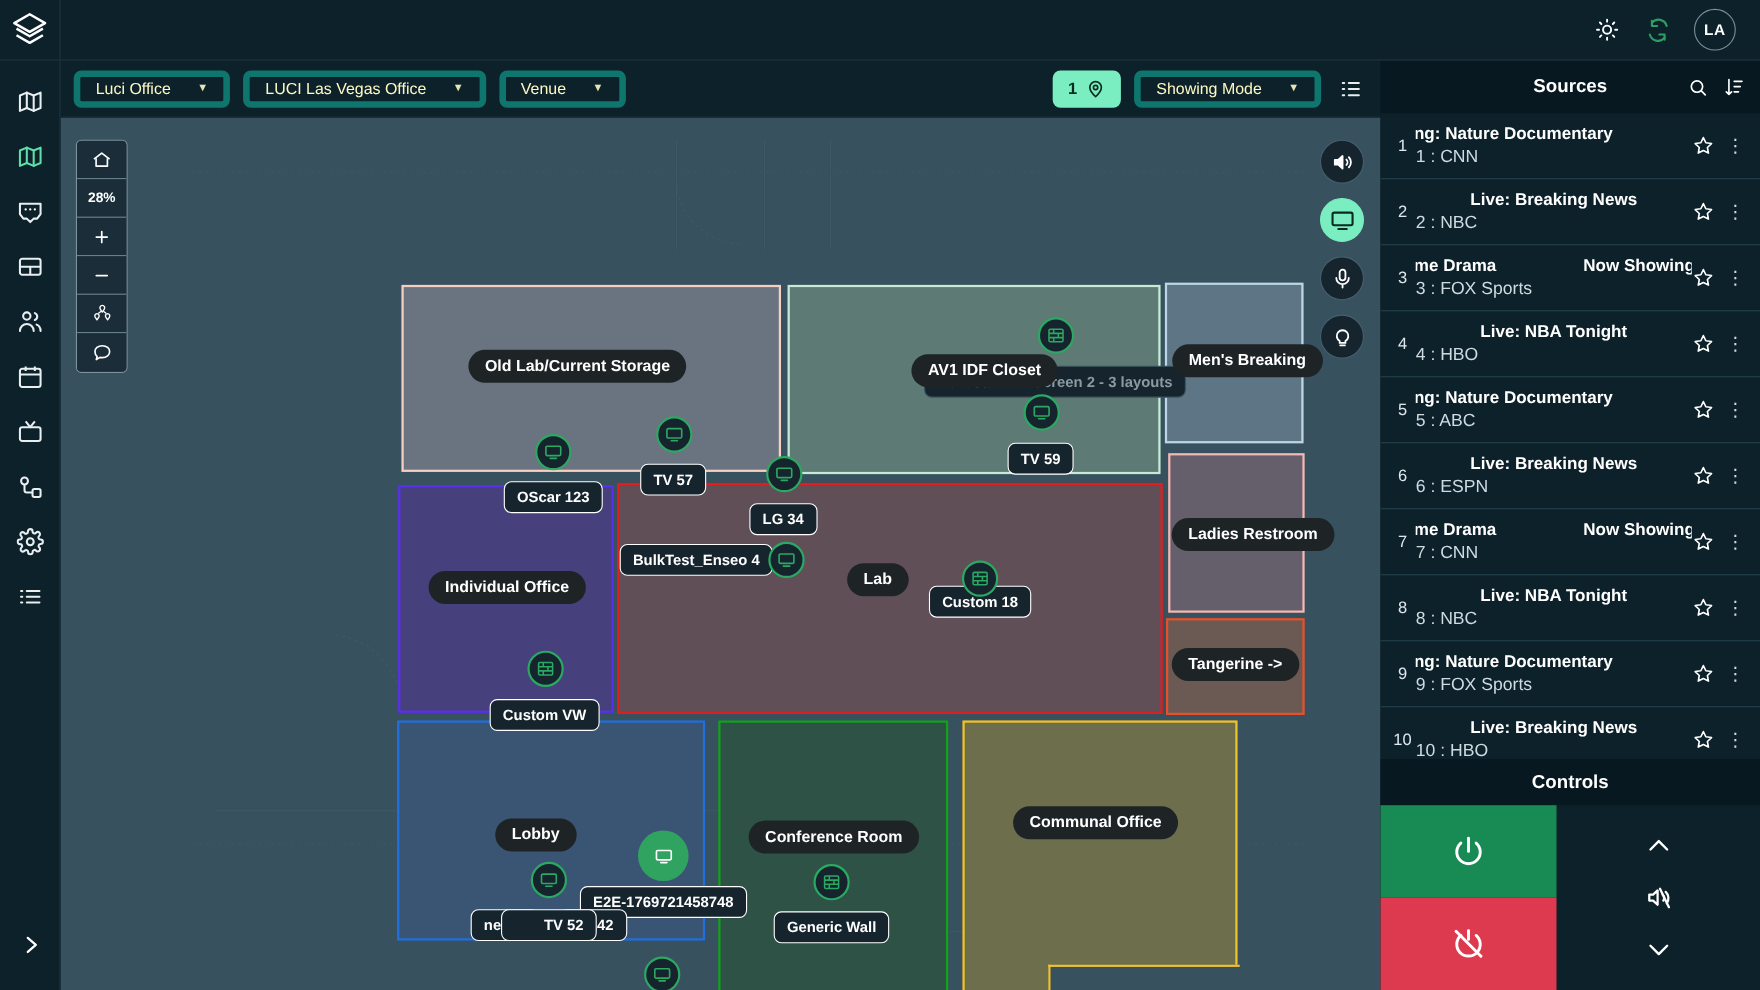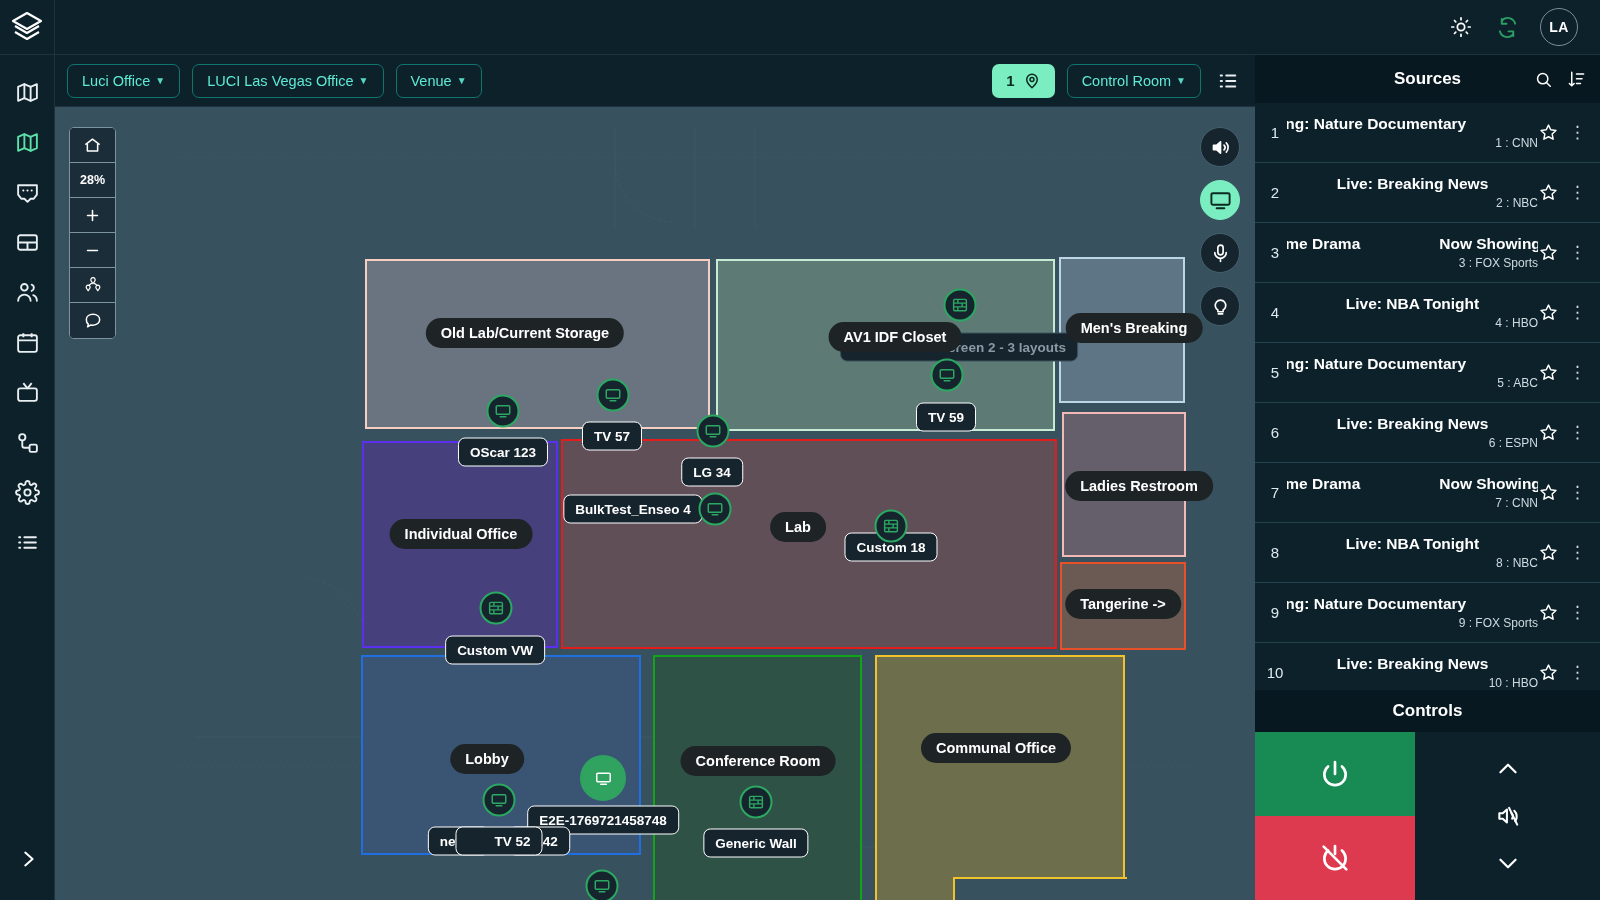--- a/index.html
+++ b/index.html
@@ -46,23 +46,23 @@
   .rail-item.active svg { stroke: #5ce0a8; }
   .rail-bottom { position: absolute; bottom: 30px; left: 0; width: 55px; display: flex; justify-content: center; }
 
   
   .toolbar {
     position: absolute; top: 55px; left: 55px; width: 1200px; height: 52px;
     background: #0d212b; border-bottom: 1px solid #1d3440;
     display: flex; align-items: center; padding: 0 12px; gap: 12px; z-index: 30;
   }
   .chip {
-    height: 34px; padding: 0 14px; border: 1px solid #0f766e; border-radius: 7px;
-    display: flex; align-items: center; gap: 3px; font-size: 14.5px; font-weight: 500;
-    color: #5eead4; cursor: pointer; background: transparent; white-space: nowrap;
+    height: 34px; padding: 0 14px; border: 6px solid #0f766e; border-radius: 7px;
+    display: flex; align-items: center; gap: 22px; font-size: 14.5px; font-weight: 500;
+    color: #fef9c3; cursor: pointer; background: transparent; white-space: nowrap;
   }
   .chip .chev { font-size: 10px; opacity: .9; margin-left: 2px; }
   .toolbar-spacer { flex: 1; }
   .pill-green {
     height: 34px; padding: 0 14px; border-radius: 7px; background: #7aeec0;
     color: #0b2a20; display: flex; align-items: center; gap: 8px;
     font-size: 15px; font-weight: 700; cursor: pointer;
   }
   .tb-icon { width: 30px; height: 30px; display: flex; align-items: center; justify-content: center; cursor: pointer; }
 
@@ -136,21 +136,21 @@
     border-bottom: 1px solid #24414e; position: relative; cursor: pointer;
   }
   .src-num { width: 24px; font-size: 15px; color: #dfe8ec; text-align: center; flex: 0 0 24px; }
   .src-mid { flex: 1; min-width: 0; overflow: hidden; }
   .src-name {
     font-size: 15.5px; font-weight: 700; color: #fff; white-space: nowrap;
     text-align: center; overflow: hidden;
   }
   .src-name.marq { text-align: left; margin-left: -18px; }
   .src-name.marq2 { display: flex; justify-content: space-between; margin-left: -6px; margin-right: -8px; }
-  .src-sub { font-size: 12px; color: #cfdbe1; text-align: right; margin-top: 3px; font-weight: 400; }
+  .src-sub { font-size: 16px; color: #cfdbe1; text-align: left; margin-top: 3px; font-weight: 400; }
   .src-acts { display: flex; align-items: center; gap: 6px; flex: 0 0 auto; }
   .star { cursor: pointer; display: flex; }
   .kebab { cursor: pointer; color: #cfdbe1; font-size: 17px; letter-spacing: 0; line-height: 1; padding: 0 4px; }
 
   .ctrl-head {
     height: 42px; background: #081821; display: flex; align-items: center; justify-content: center;
     font-size: 17px; font-weight: 700; flex: 0 0 auto;
   }
   .ctrl-body { flex: 0 0 auto; height: 168px; display: flex; }
   .ctrl-left { width: 160px; display: flex; flex-direction: column; }
@@ -281,21 +281,21 @@
     </div>
     <div class="toolbar-spacer"></div>
     <div class="pill-green">
       <span>1</span>
       <svg width="18" height="18" viewBox="0 0 24 24" fill="none" stroke="#0b2a20" stroke-width="2" stroke-linejoin="round">
         <path d="M12 21s7-6.2 7-11a7 7 0 1 0-14 0c0 4.8 7 11 7 11z"></path>
           <circle cx="12" cy="10" r="2.6"></circle>
       </svg>
     </div>
     <div class="chip">
-      <span>Control Room</span>
+      <span>Showing Mode</span>
       <span class="chev">▼</span>
     </div>
     <div class="tb-icon">
       <svg width="22" height="22" viewBox="0 0 24 24" fill="none" stroke="#e9eef1" stroke-width="2" stroke-linecap="round">
         <path d="M10 6h10M10 12h10M10 18h10M4 6h1.5M4 12h1.5M4 18h1.5"></path>
       </svg>
     </div>
   </div>
 
   <div class="map">

